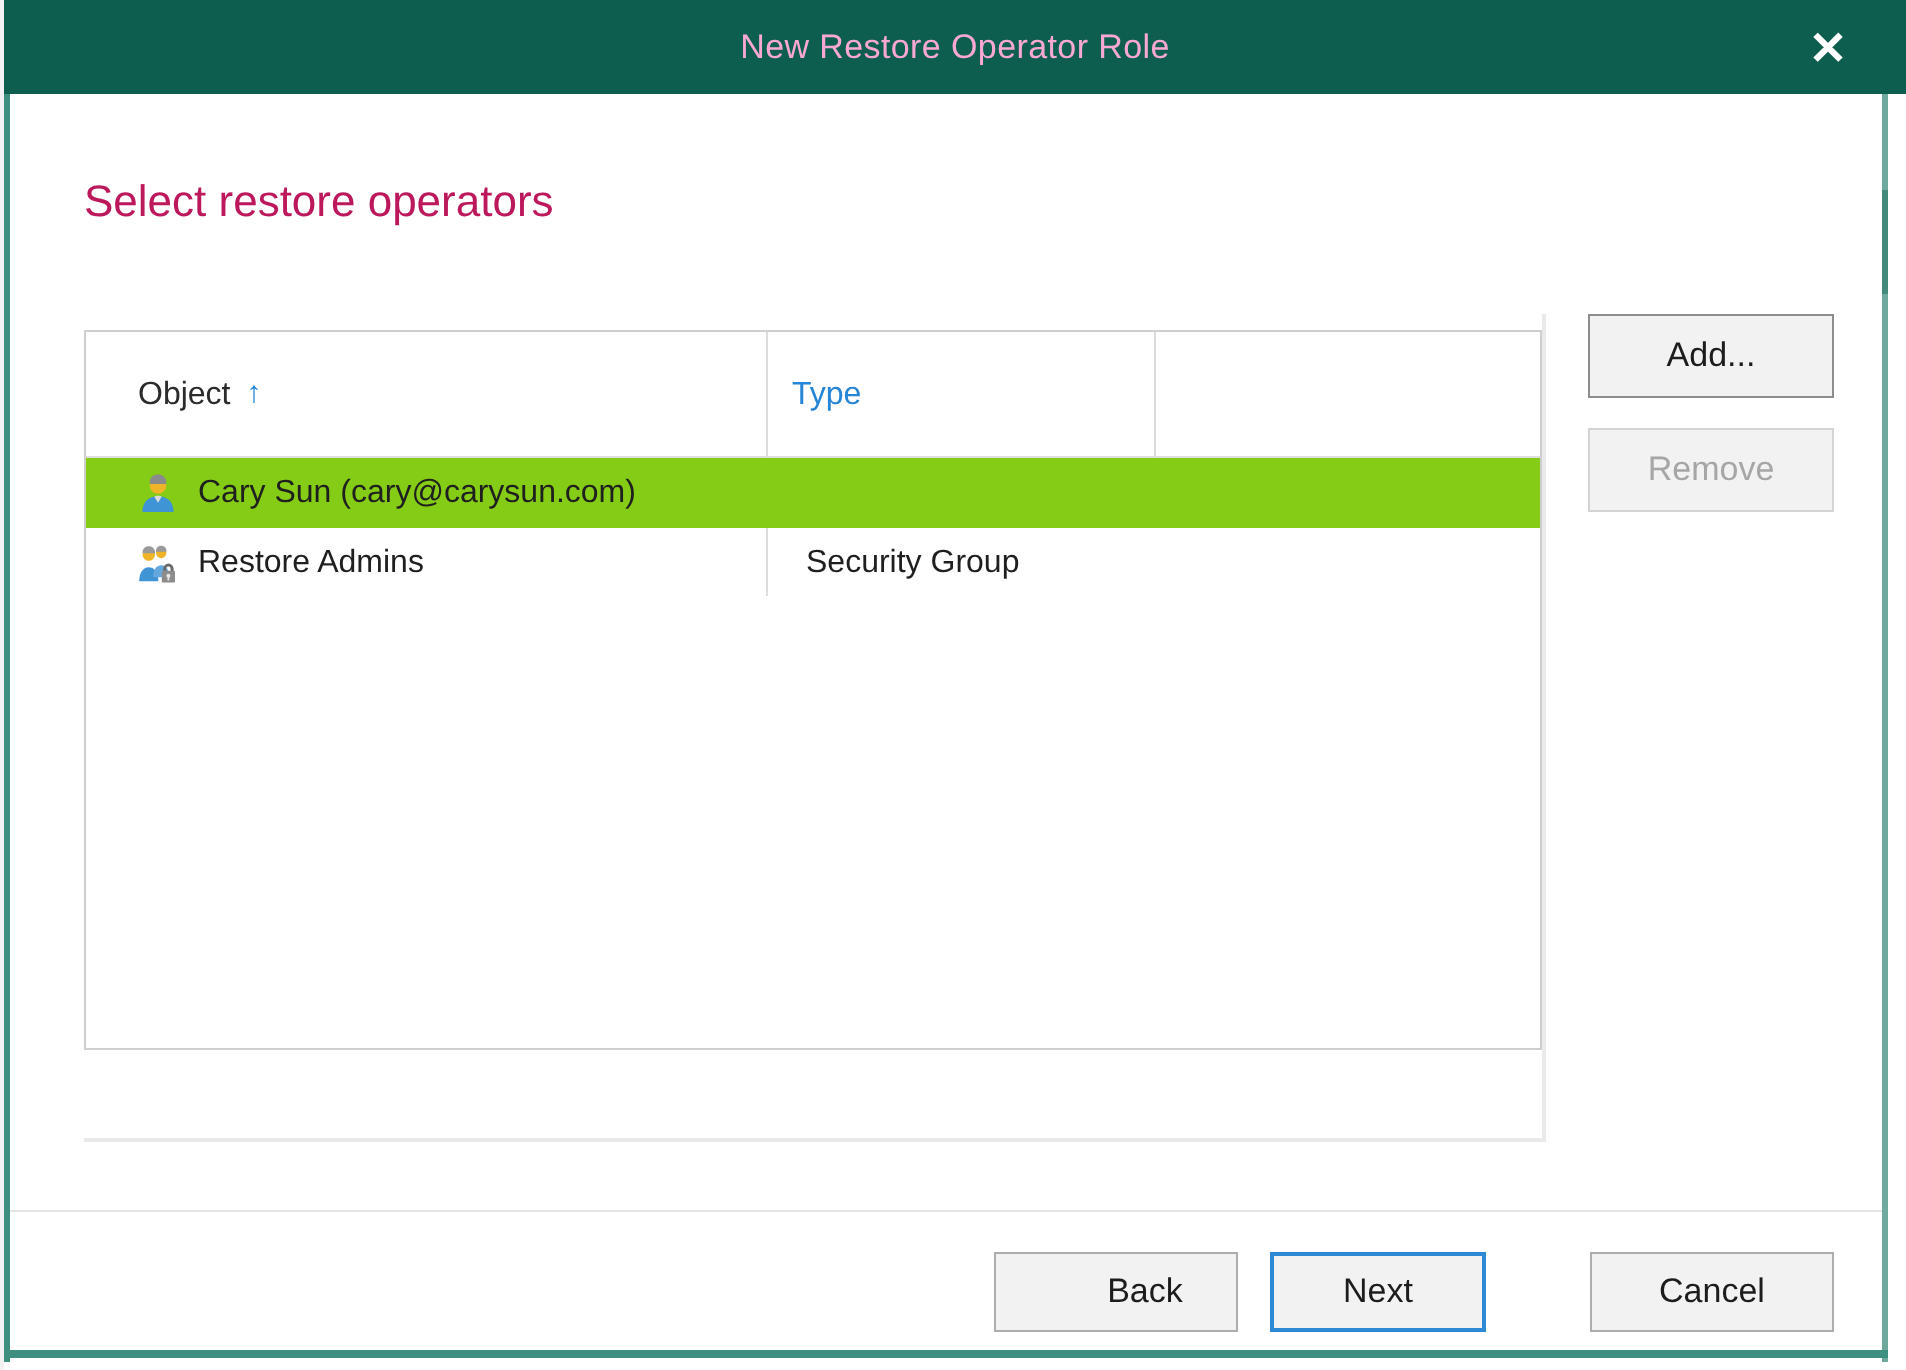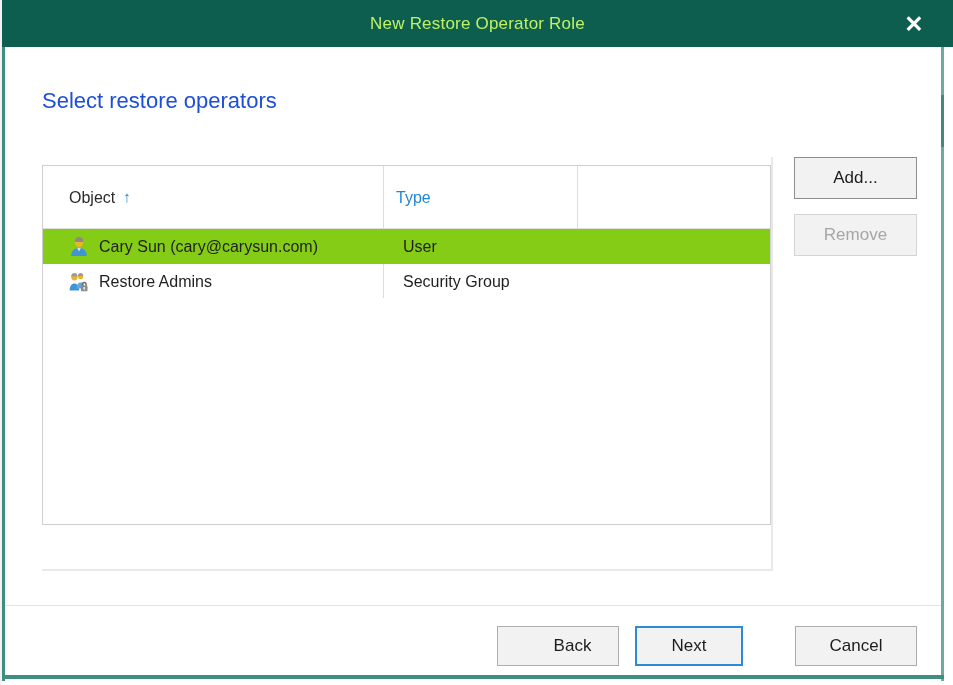--- a/index.html
+++ b/index.html
@@ -69,21 +69,21 @@
     height: 47px;
     background: #0d5e4f;
   }
   .titlebar-title {
     position: absolute;
     left: 0;
     top: 0;
     width: 951px;
     line-height: 47px;
     text-align: center;
-    color: #bef264;
+    color: #f9a8d4;
     font-size: 17px;
     letter-spacing: .2px;
   }
   .titlebar-close {
     position: absolute;
     right: 22px;
     top: 8px;
     width: 34px;
     height: 32px;
     display: flex;
@@ -105,21 +105,21 @@
     width: 936px;
     height: 625px;
     background: #ffffff;
   }
 
   .page-heading {
     position: absolute;
     left: 37px;
     top: 38px;
     font-size: 22px;
-    color: #1d4ed8;
+    color: #be185d;
     font-weight: normal;
     white-space: nowrap;
   }
 
   
   .listbox {
     position: absolute;
     left: 37px;
     top: 115px;
     width: 729px;
@@ -369,21 +369,20 @@
         <div class="row selected">
           <div class="cell-object">
             <svg class="obj-icon" viewBox="0 0 20 20">
               <ellipse cx="10" cy="5.6" rx="4.1" ry="4.3" fill="#f0b429"></ellipse>
               <path d="M5.9 3.4 A4.2 4.2 0 0 1 14.1 3.4 L14.1 5 L5.9 5 Z" fill="#8a8a8a"></path>
               <path d="M2.2 19 C2.2 13.6 5.6 11.1 10 11.1 C14.4 11.1 17.8 13.6 17.8 19 Z" fill="#3f94d6"></path>
               <path d="M8.1 11.3 L10 14.4 L11.9 11.3 L10 10.7 Z" fill="#dcdcdc"></path>
             </svg>
             <span class="obj-label">Cary Sun (cary@carysun.com)</span>
           </div>
-          <div class="cell-type">User</div>
         </div>
 
         <div class="row">
           <div class="cell-object">
             <svg class="obj-icon" viewBox="0 0 20 20">
               <ellipse cx="5.4" cy="5.2" rx="3.1" ry="3.2" fill="#f0b429"></ellipse>
               <path d="M2.3 3.5 A3.2 3.2 0 0 1 8.5 3.5 L8.5 4.6 L2.3 4.6 Z" fill="#9a9a9a"></path>
               <path d="M0.6 18.6 C0.6 13.8 2.9 11.6 5.4 11.6 C7.9 11.6 10.2 13.8 10.2 18.6 Z" fill="#3f94d6"></path>
               <ellipse cx="11.6" cy="4.4" rx="2.6" ry="2.7" fill="#f0b429"></ellipse>
               <path d="M9 2.9 A2.7 2.7 0 0 1 14.2 2.9 L14.2 3.9 L9 3.9 Z" fill="#9a9a9a"></path>

